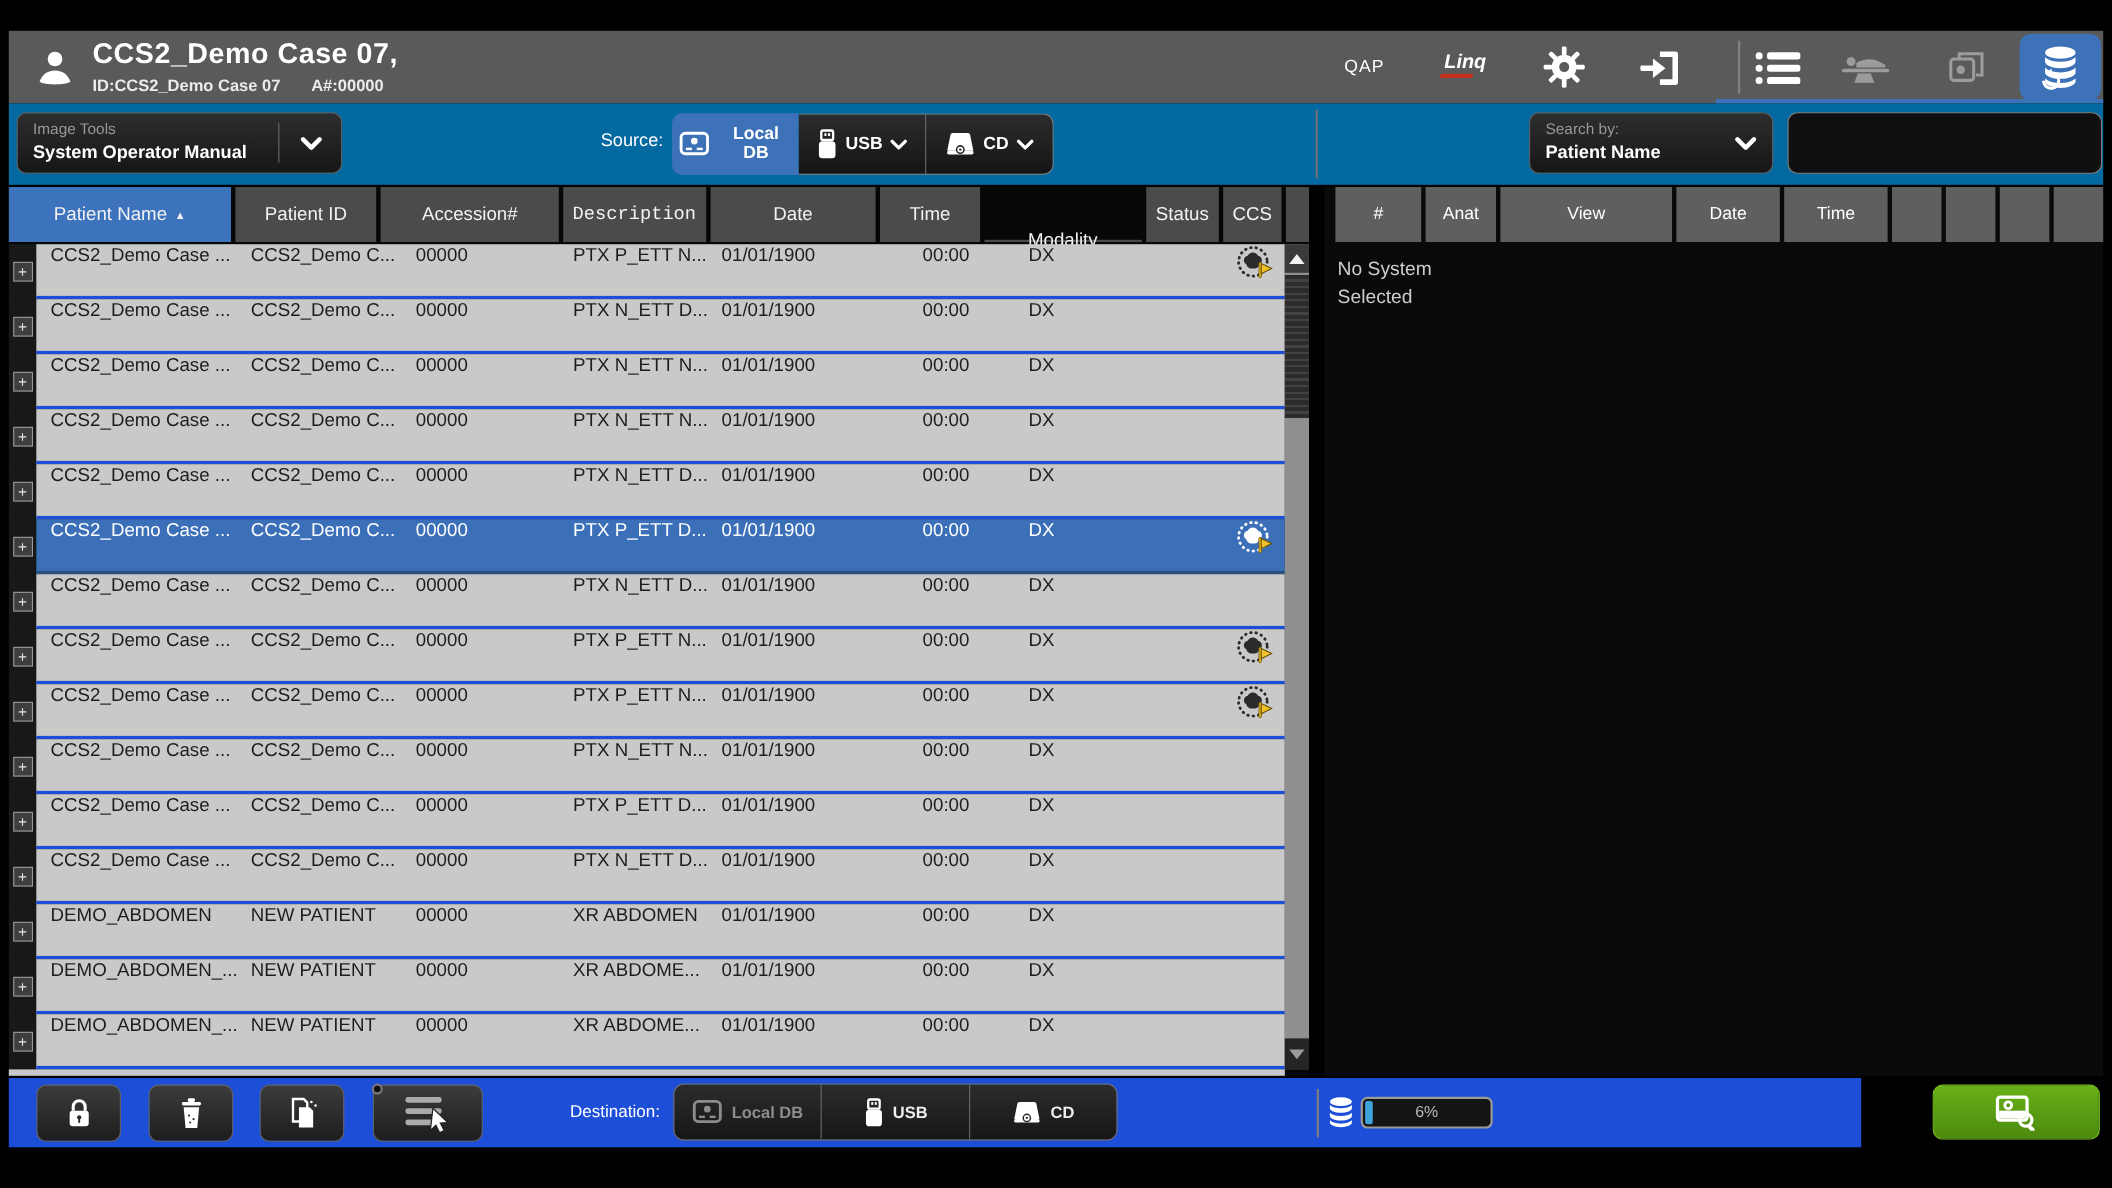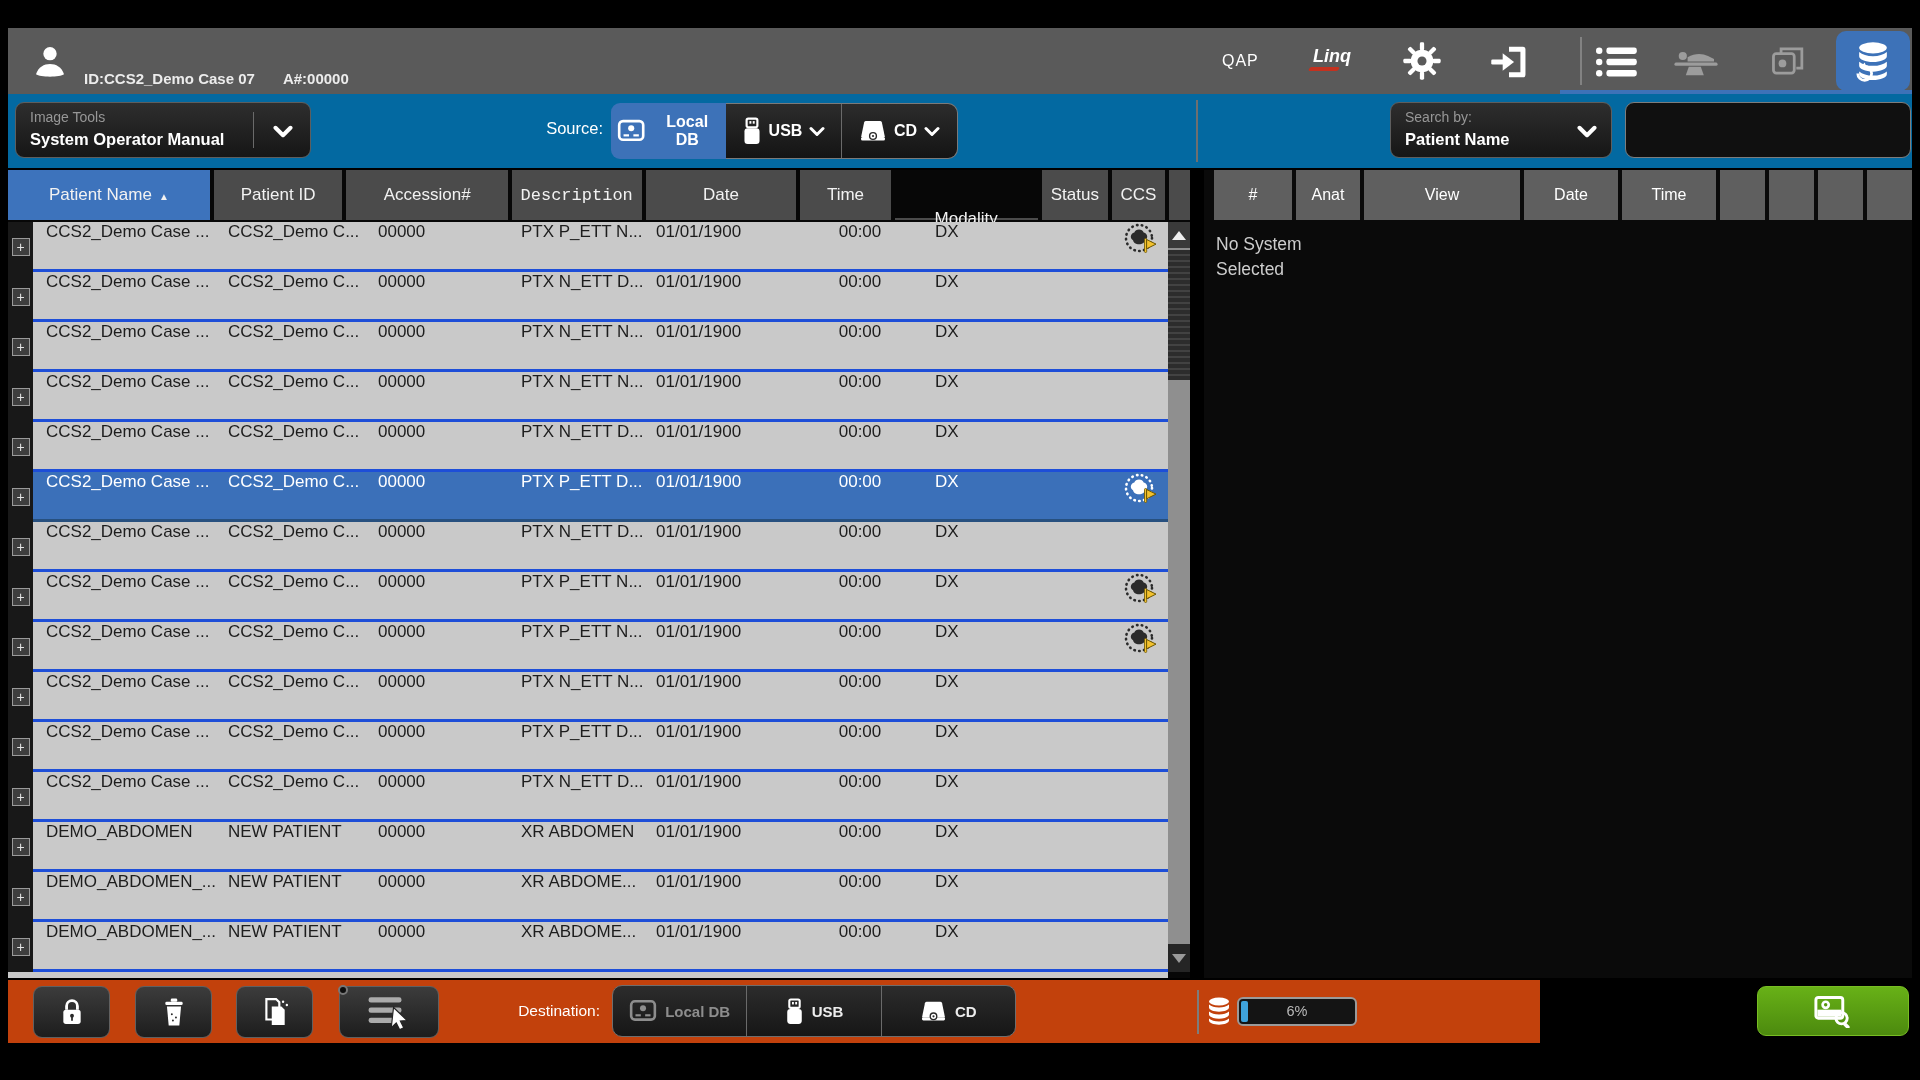--- a/index.html
+++ b/index.html
@@ -82,21 +82,21 @@
 
   
   .rpanel{position:absolute;left:1204px;top:170px;width:708px;height:808px;background:#0a0a0a;}
   .rhead{display:flex;gap:4px;padding-left:10px;height:50px;}
   .rth{background:#5f5f5f;color:#fff;font-size:16px;display:flex;align-items:center;justify-content:center;}
   .rw0{width:78px;}.rw1{width:64px;}.rw2{width:156px;}.rw3{width:94px;}.rw4{width:94px;}
   .rw5,.rw6,.rw7,.rw8{width:45px;}
   .nomsg{position:absolute;left:12px;top:62px;color:#cdcdcd;font-size:17.5px;line-height:1.45;}
 
   
-  .bbar{position:absolute;left:8px;top:980px;width:1532px;height:63px;background:#c2410c;}
+  .bbar{position:absolute;left:8px;top:980px;width:1684px;height:63px;background:#1d4ed8;}
   .bbtn{position:absolute;top:6px;height:52px;background:linear-gradient(#3c3c3c,#1d1d1d);border:1.5px solid #606060;border-radius:9px;display:flex;align-items:center;justify-content:center;cursor:pointer;}
   .b-lock{left:25px;width:77px;} .b-trash{left:127px;width:77px;} .b-copy{left:228px;width:77px;}
   .b-select{left:331px;width:100px;}
   .led{position:absolute;left:-2px;top:-2px;width:10px;height:10px;border-radius:50%;background:#0d0d0d;border:2px solid #777;}
   .dest-label{position:absolute;left:480px;top:22px;width:112px;text-align:right;color:#fff;font-size:15.5px;}
   .destgroup{position:absolute;left:604px;top:5px;width:404px;height:52px;border:1.5px solid #6e6e6e;border-radius:10px;background:linear-gradient(#2c2c2c,#161616);display:flex;}
   .destgroup .cell{flex:1;display:flex;align-items:center;justify-content:center;gap:8px;font-size:15px;font-weight:bold;background:none;border:none;cursor:pointer;color:#ededed;}
   .destgroup .cell + .cell{border-left:1.5px solid #6a6a6a;}
   .destgroup .cell.disabled{color:#8d8d8d;cursor:default;}
   .bbar .vdiv{position:absolute;left:1189px;top:10px;width:2px;height:44px;background:#7d7d7d;}
@@ -111,20 +111,21 @@
 
 <div id="stage">
 
   <div class="hdr">
     <span class="avatar">
       <svg viewBox="0 0 30 30" width="40" height="40" fill="#fff">
           <circle cx="15" cy="9.5" r="5"></circle>
           <path d="M4.5 25c1.8-5.5 6-7.7 10.5-7.7s8.7 2.2 10.5 7.7c-3 2.4-18 2.4-21 0z"></path>
         </svg>
     </span>
+    <div class="title">CCS2_Demo Case 07,</div>
     <div class="subtitle">
       <span>ID:CCS2_Demo Case 07</span><span>A#:00000</span>
     </div>
 
     <button class="hbtn qap">QAP</button>
     <span class="linq">Linq</span>
 
     <button class="hbtn gearbtn">
       <svg viewBox="0 0 30 30" width="40" height="40" fill="#fff">
         <g>

